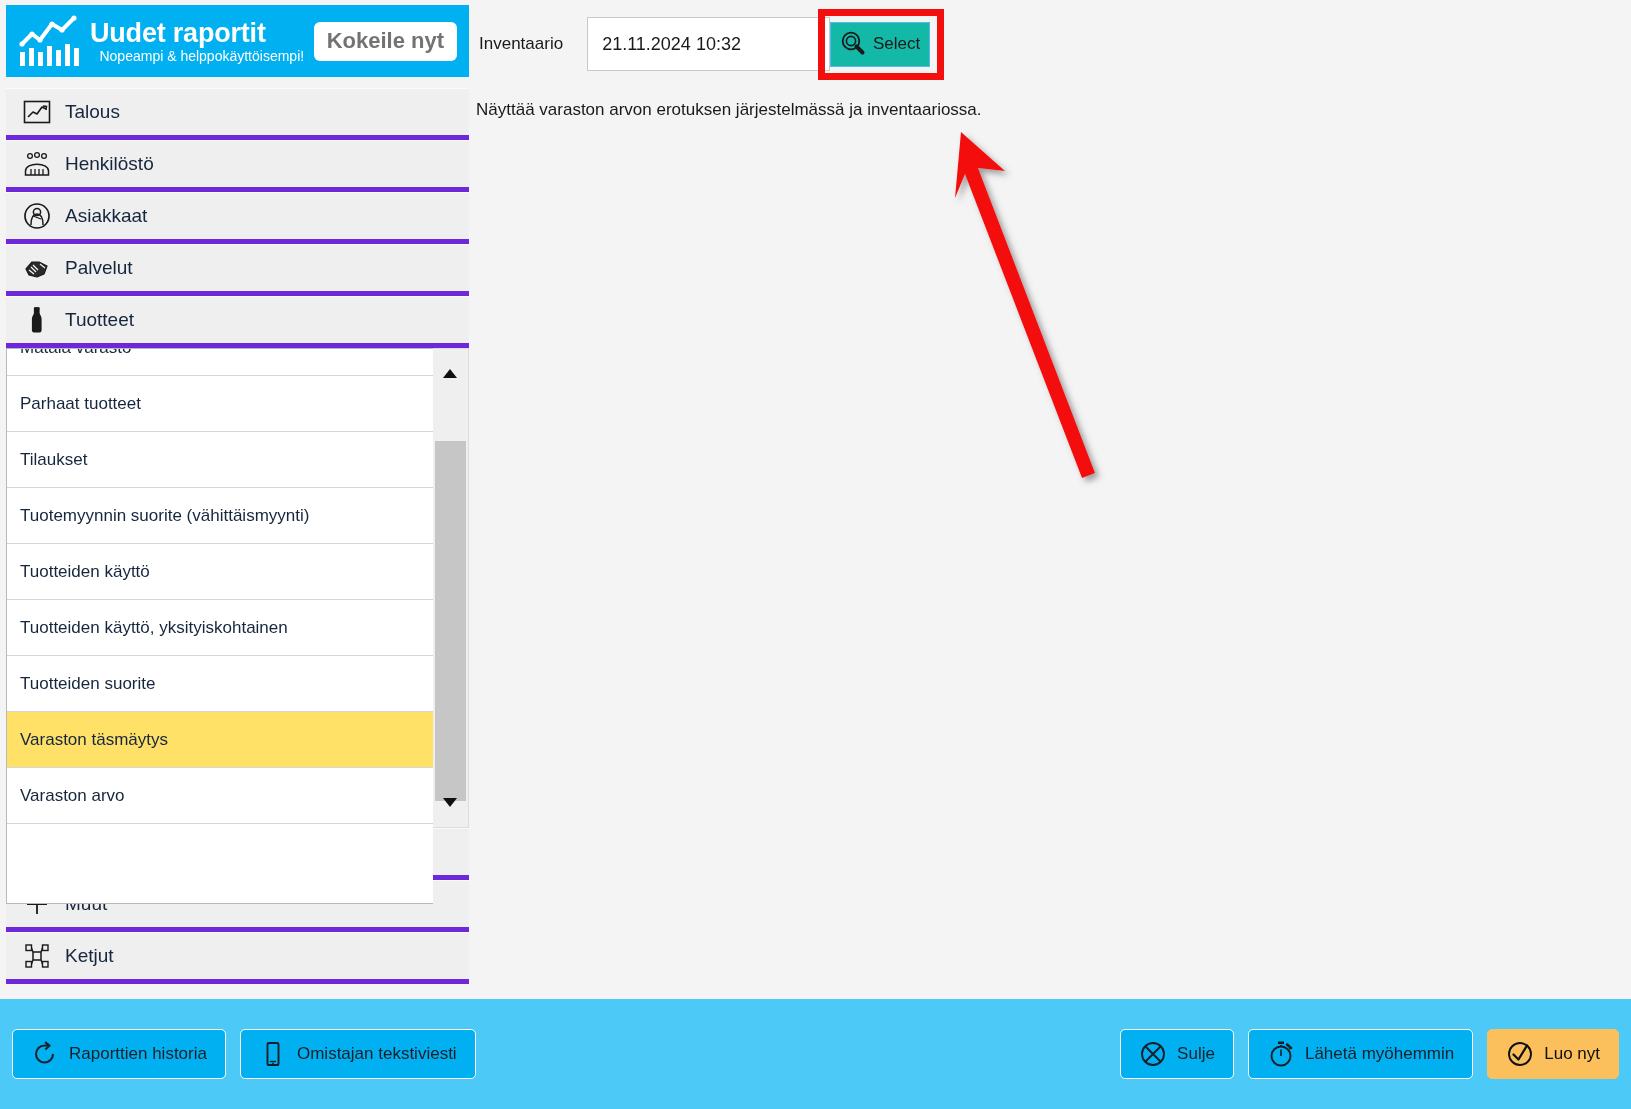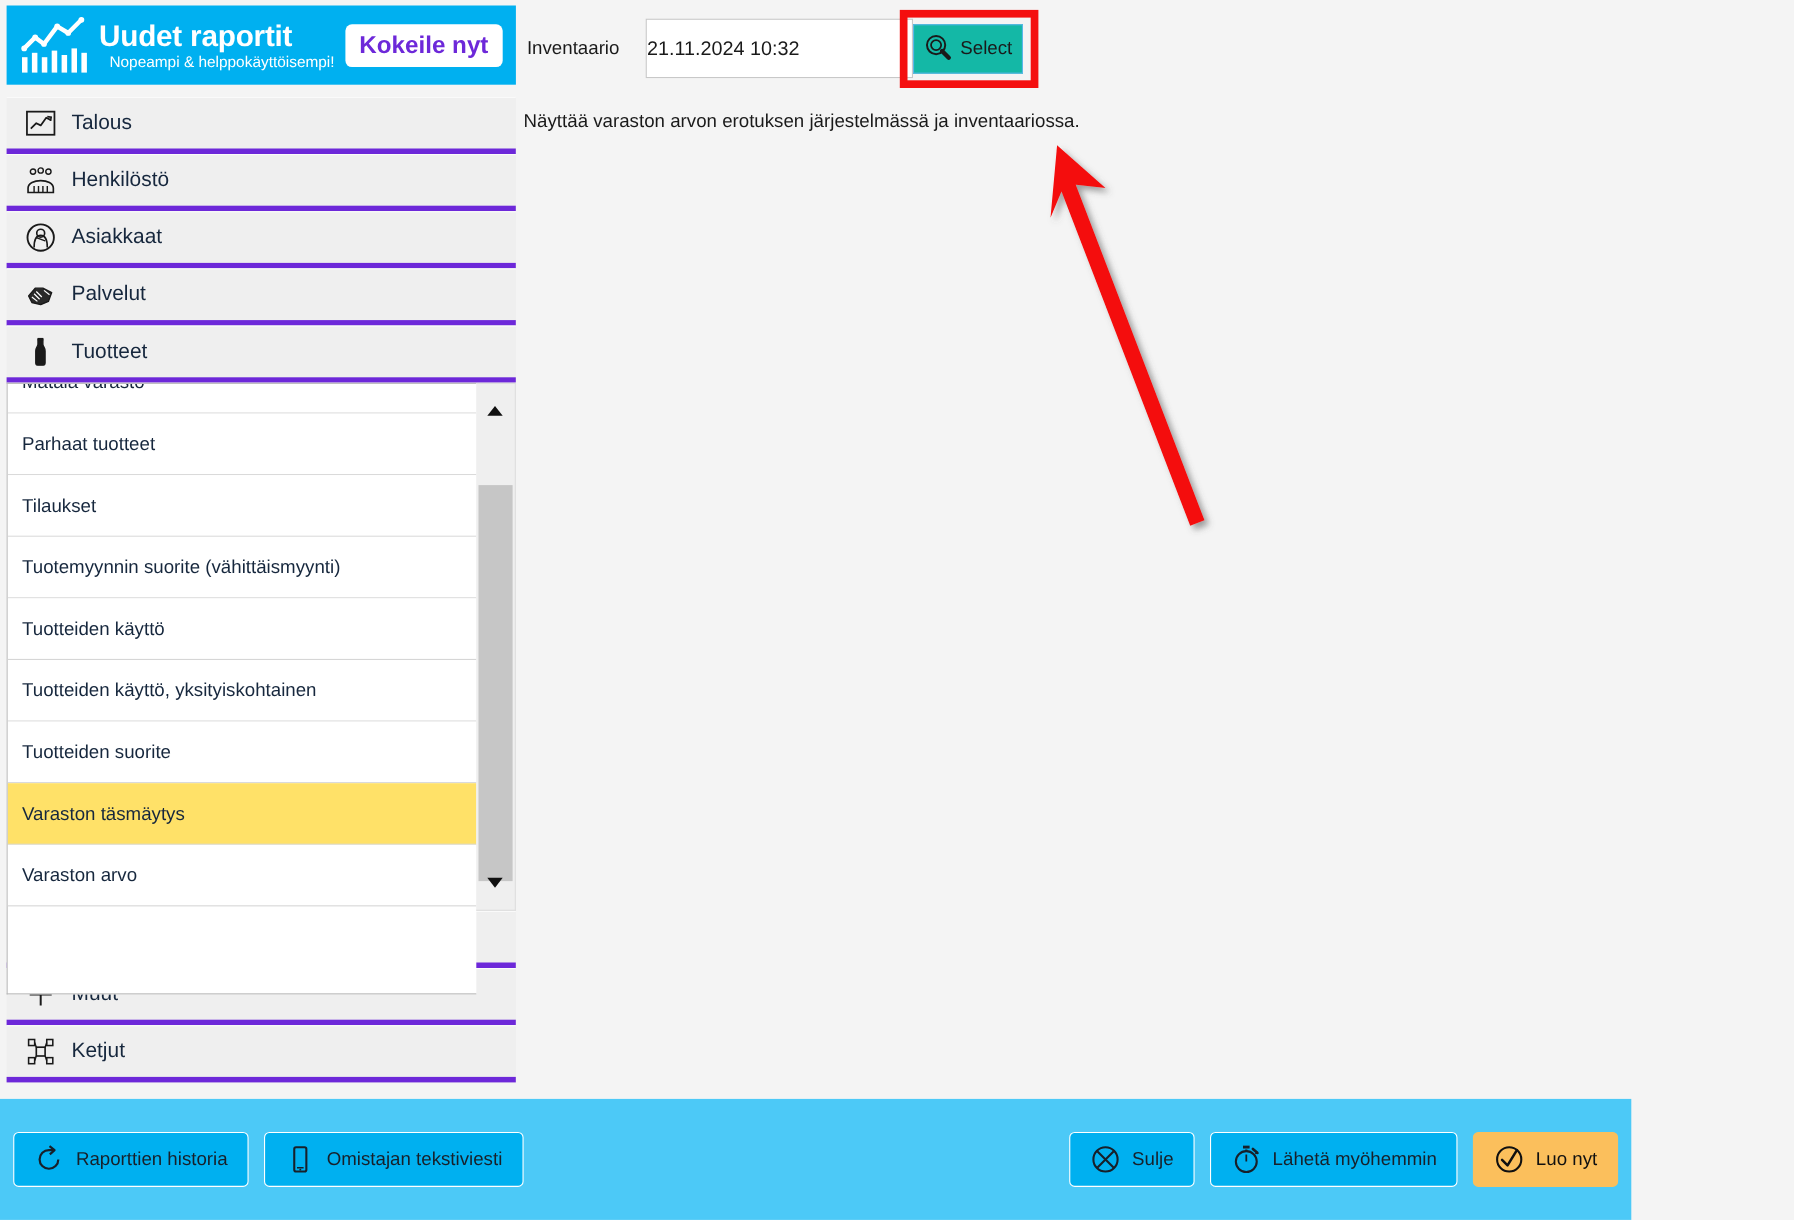--- a/index.html
+++ b/index.html
@@ -36,21 +36,21 @@
   }
   .promo-sub {
     color: #ffffff;
     font-size: 14px;
     line-height: 17px;
     font-weight: normal;
     text-align: center;
   }
   .promo-cta {
     background: #ffffff;
-    color: #6d28d9;
+    color: #737373;
     font-size: 22px;
     font-weight: bold;
     border-radius: 6px;
     padding: 6px 13px 7px;
     white-space: nowrap;
     flex: 0 0 auto;
     margin-right: 2px;
     border: none;
     cursor: pointer;
     font-family: "Liberation Sans", sans-serif;
@@ -70,20 +70,21 @@
     color: #1a1a1a;
     margin-left: 4px;
     margin-right: 24px;
   }
   .inv-field {
     width: 243px; height: 54px;
     background: #ffffff;
     border: 1px solid #c8c8c8;
     display: flex;
     align-items: center;
+    padding-left: 14px;
     font-size: 18px;
     color: #1a1a1a;
     font-family: "Liberation Sans", sans-serif;
     outline: none;
   }
   .select-wrap {
     position: relative;
     margin-left: 0px;
   }
   .select-highlight {
@@ -214,21 +215,21 @@
     position: absolute;
     left: 430px; top: 30px;
     width: 220px; height: 370px;
     pointer-events: none;
   }
 
   
   .bottombar {
     position: absolute;
     left: 0; bottom: 0;
-    width: 1483px; height: 110px;
+    width: 1631px; height: 110px;
     background: #4cc9f7;
     display: flex;
     align-items: center;
     padding: 0 12px;
   }
   .bb-left { display: flex; gap: 14px; }
   .bb-right { display: flex; gap: 14px; margin-left: auto; }
   .bb-btn {
     height: 50px;
     background: #00b0f0;

